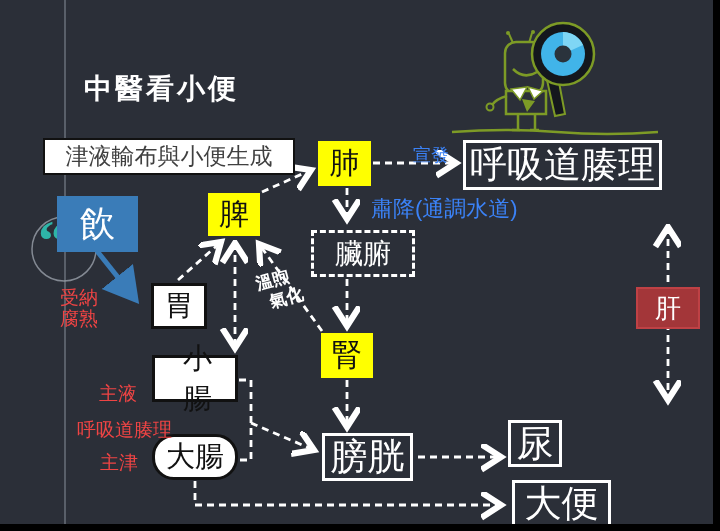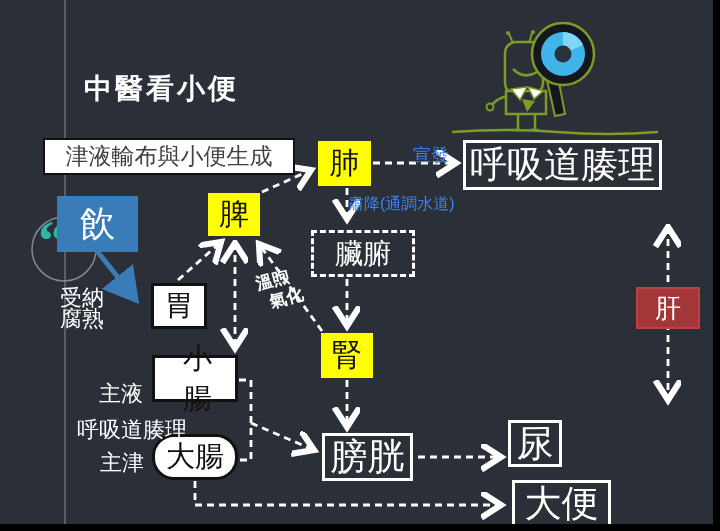--- a/index.html
+++ b/index.html
@@ -25,21 +25,21 @@
     position:absolute;left:84px;top:70px;color:#fff;font-size:28px;font-weight:bold;
     letter-spacing:3px;z-index:3;
   }
   .subtitle{
     position:absolute;left:43px;top:138px;width:252px;height:37px;z-index:3;
     background:#fff;border:2px solid #111;box-sizing:border-box;
     display:flex;align-items:center;justify-content:center;
     color:#404040;font-weight:normal;font-size:23px;
   }
   .lbl{position:absolute;z-index:3;color:#3b82f6;}
-  .lbl.gray{color:#ffffff;font-size:22px;line-height:21px;text-align:right;}
+  .lbl.gray{color:#ef4444;font-size:19px;line-height:21px;text-align:right;}
   .lbl.white-s{font-size:18px;}
   .wenxu{
     position:absolute;left:258px;top:268px;z-index:3;color:#fff;font-weight:bold;
     font-size:17px;line-height:21px;transform:rotate(-15deg);
   }
   .wenxu .l2{display:block;margin-left:9px;}
   .quote{
     position:absolute;left:38px;top:212px;z-index:3;color:#2eb5a8;
     font-size:58px;font-weight:bold;font-family:"Liberation Serif",serif;line-height:1;
   }
@@ -121,21 +121,21 @@
   <div class="node whitebox" style="left:152px;top:355px;width:86px;height:47px;padding-left:28px;">小腸</div>
   <div class="node whitebox" style="left:152px;top:434px;width:86px;height:46px;border-radius:22px;">大腸</div>
   <div class="node dashedbox" style="left:311px;top:230px;width:104px;height:47px;">臟腑</div>
   <div class="node outline" style="left:322px;top:433px;width:91px;height:48px;">膀胱</div>
   <div class="node outline" style="left:508px;top:420px;width:54px;height:47px;">尿</div>
   <div class="node outline" style="left:512px;top:480px;width:99px;height:47px;">大便</div>
   <div class="node outline" style="left:463px;top:140px;width:199px;height:50px;">呼吸道腠理</div>
   <div class="node redbox" style="left:636px;top:287px;width:64px;height:42px;">肝</div>
 
   <div class="lbl white-s" style="left:397px;top:143px;width:68px;text-align:center;">宣發</div>
-  <div class="lbl" style="left:348px;top:194px;font-size:16px;">肅降(通調水道)</div>
+  <div class="lbl" style="left:371px;top:194px;font-size:22px;">肅降(通調水道)</div>
   <div class="wenxu">
     <span>溫煦</span>
     <span class="l2">氣化</span>
   </div>
   <div class="lbl gray" style="left:60px;top:287px;">
     <span>受納</span><br>
     <span>腐熟</span>
   </div>
   <div class="lbl gray" style="left:99px;top:383px;">主液</div>
   <div class="lbl gray" style="left:77px;top:419px;">呼吸道腠理</div>

